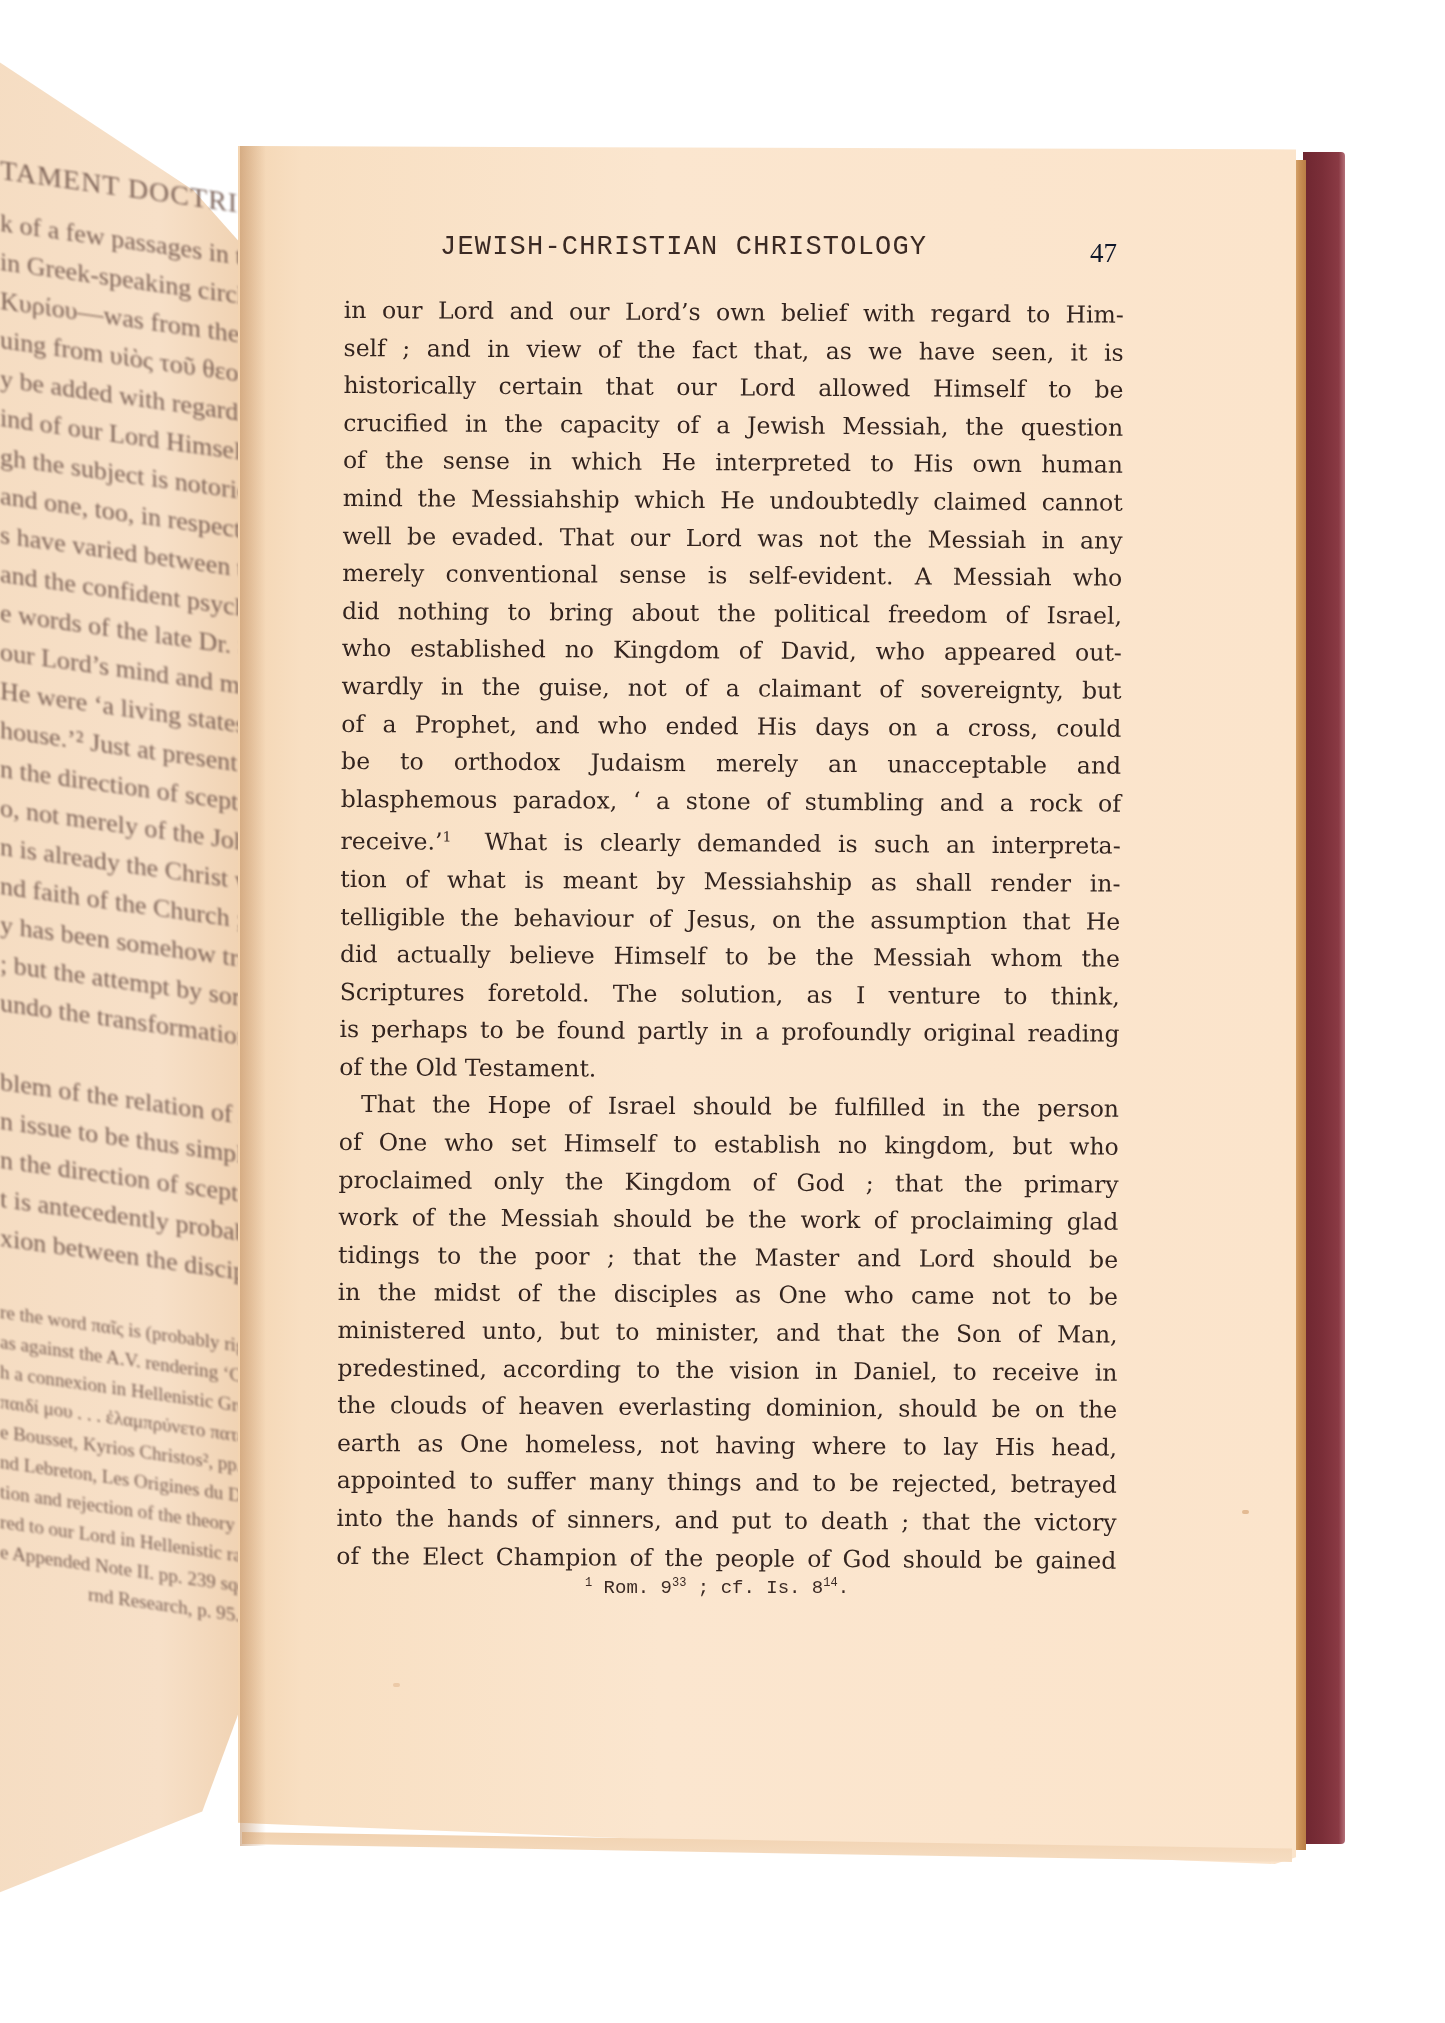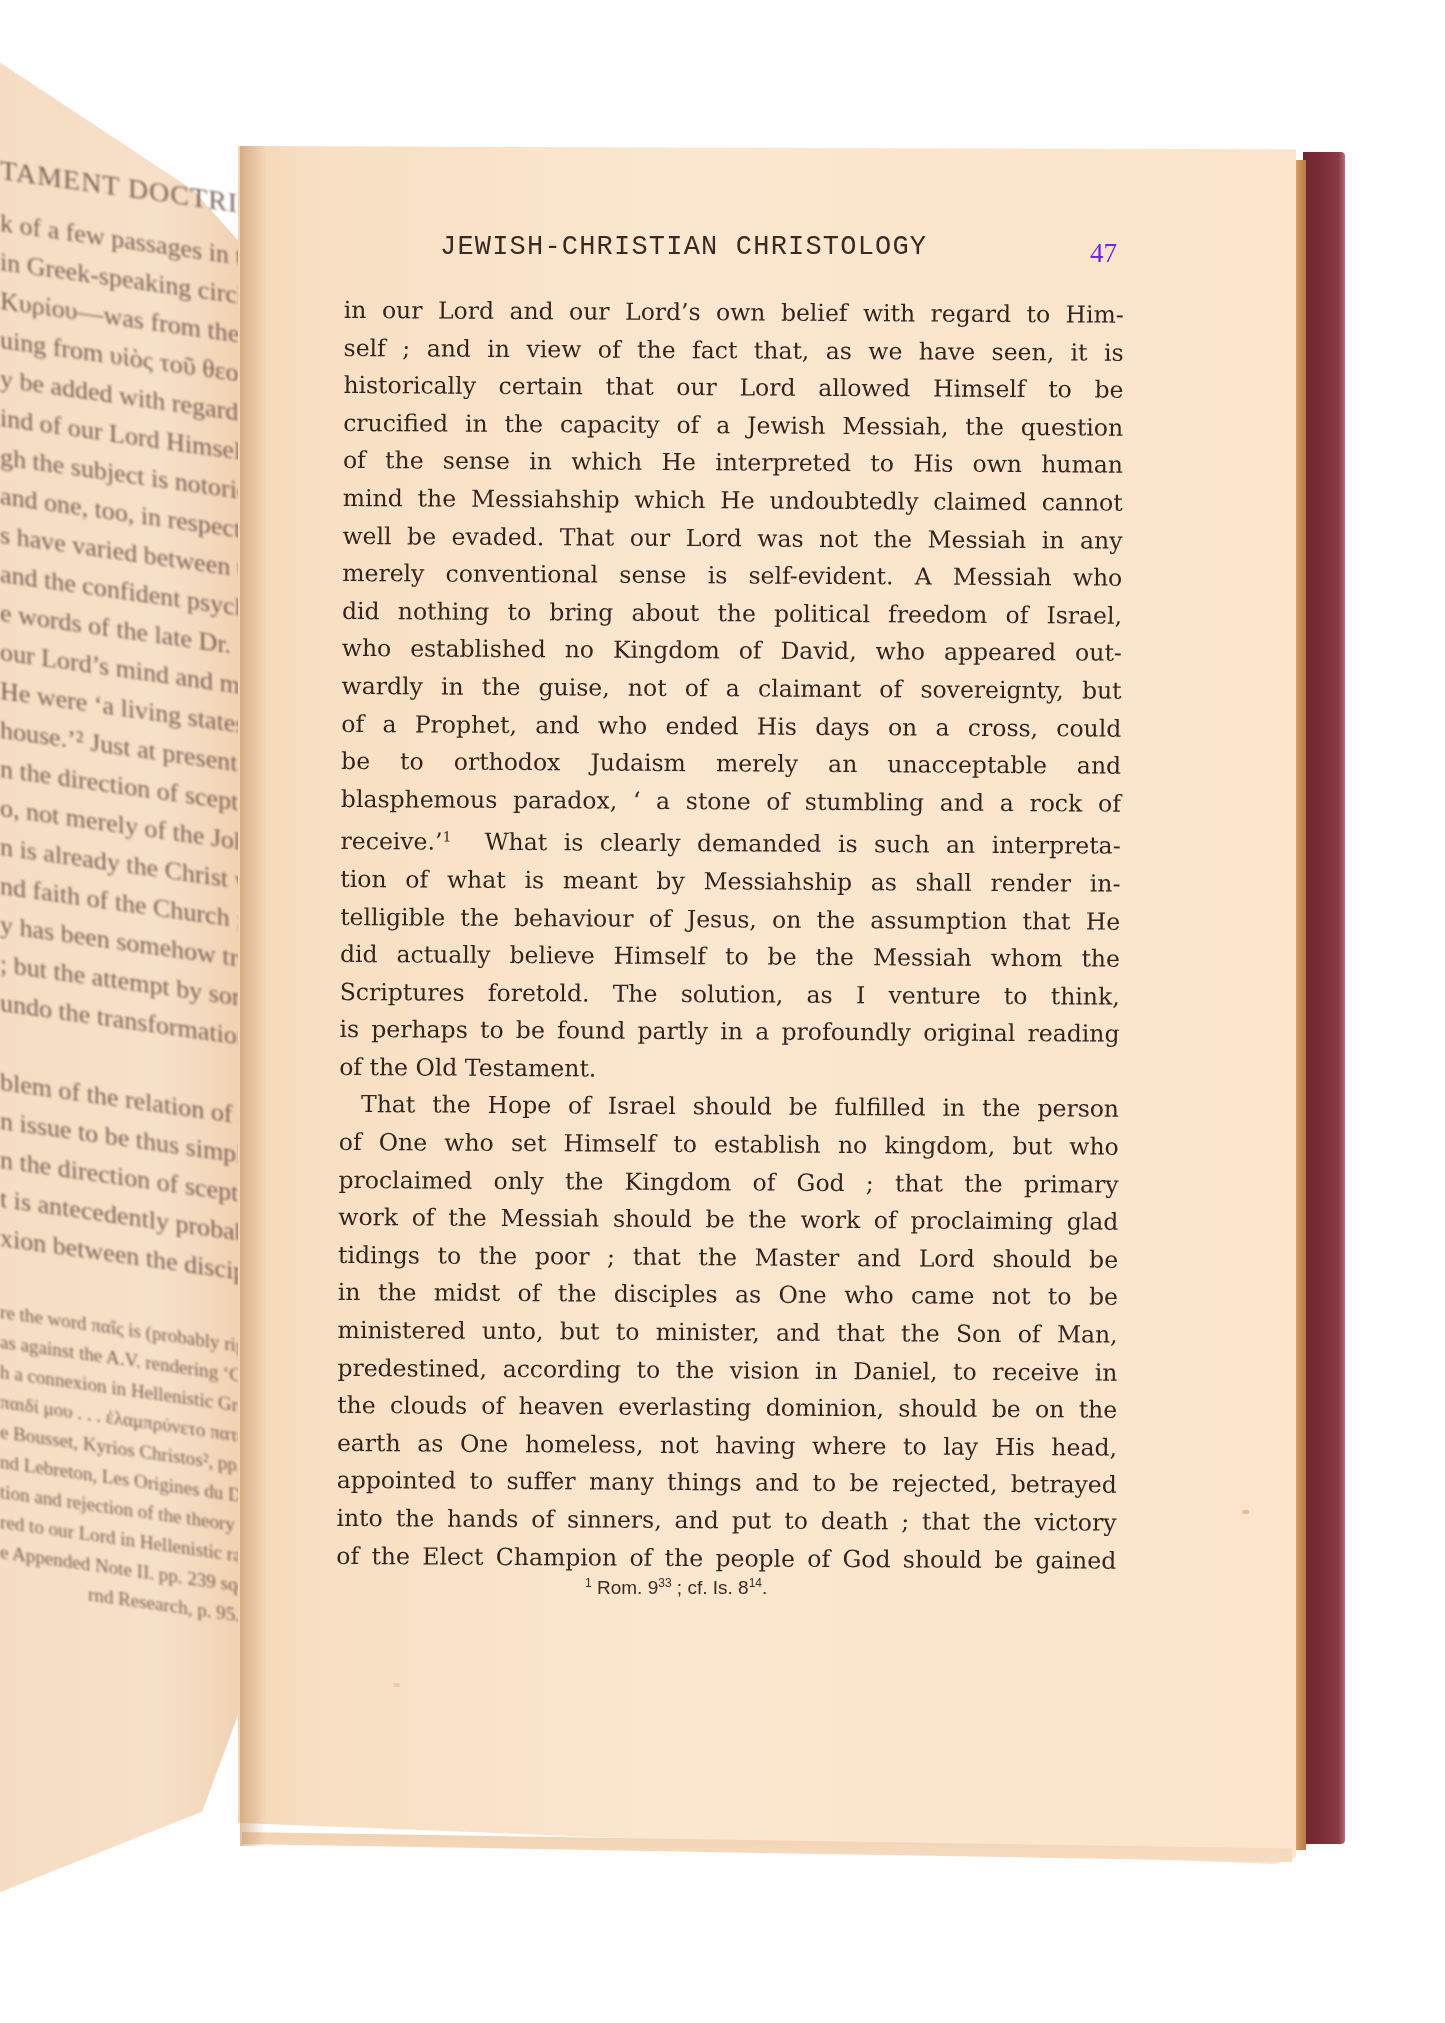--- a/index.html
+++ b/index.html
@@ -50,33 +50,33 @@
   .left-text .gap { height:40px; }
   .left-text .fn { font-size:19px; line-height:30px; }
 
   
   .running-head {
     position:absolute; left:440px; top:232px; width:580px;
     font-family:Liberation Mono, monospace; font-size:27px; letter-spacing:1.2px; color:#3b2a24;
   }
   .page-number {
     position:absolute; left:1090px; top:238px; font-family:"Liberation Serif",serif;
-    font-size:27px; color:#6d28d9;
+    font-size:27px; color:#0f172a;
   }
   .body-text {
     position:absolute; left:344px; top:292px; width:780px;
     font-family:"DejaVu Serif",serif; font-size:23.5px; line-height:37.6px; color:#33241f;
     transform:rotate(0.35deg); transform-origin:0 0;
   }
   .body-text .line { display:block; text-align:justify; text-align-last:justify; white-space:nowrap; }
   .body-text .line.last { text-align-last:left; }
   .body-text .line.indent { padding-left:22px; }
   sup.fnref { font-size:14px; vertical-align:8px; }
   .footnote {
-    position:absolute; left:585px; top:1576px; font-family:Liberation Sans, sans-serif;
+    position:absolute; left:585px; top:1576px; font-family:Liberation Mono, monospace;
     font-size:19px; color:#3b2a24;
   }
   .footnote sup { font-size:12px; vertical-align:7px; }
   .stain { position:absolute; width:7px; height:4px; background:#d9a87a; border-radius:3px; opacity:0.7; }
 </style>
 </head>
 <body>
 
 <div class="left-page"></div>
 <div class="left-text">

